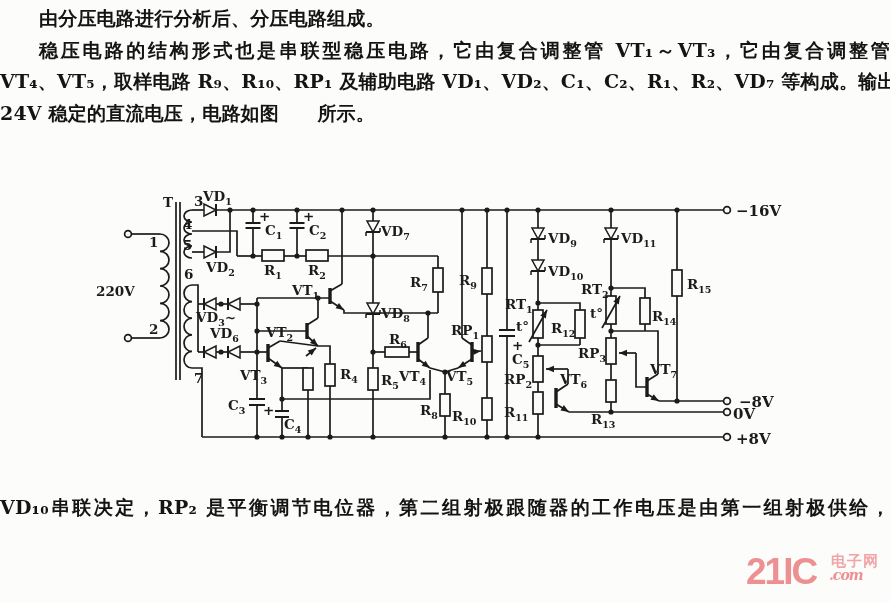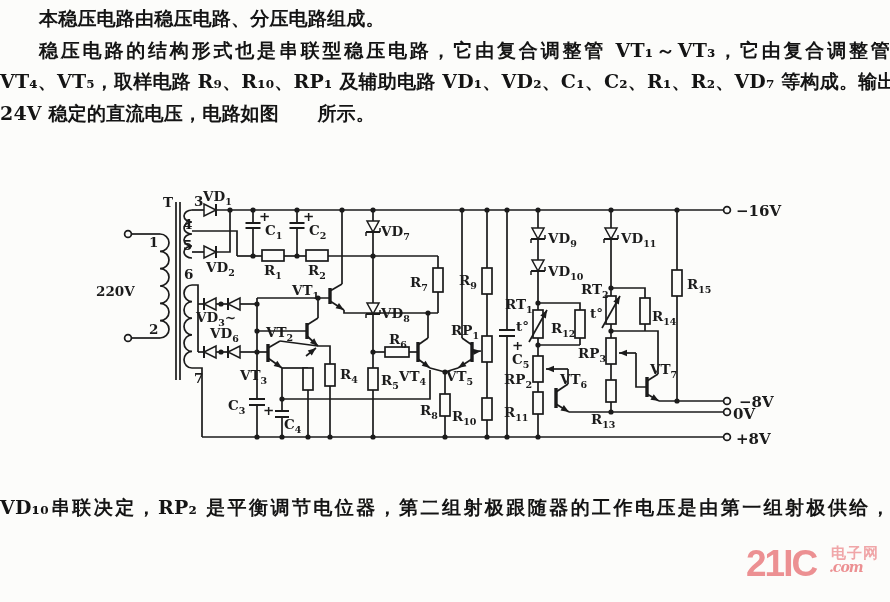--- a/index.html
+++ b/index.html
@@ -5,33 +5,33 @@
   html,body{margin:0;padding:0;}
   body{width:890px;height:602px;position:relative;background:#fcfcfa;overflow:hidden;
        font-family:"DejaVu Serif",serif;}
   .textblock{position:absolute;left:0;width:890px;color:#141414;}
   .tline{height:31.5px;line-height:31.5px;font-size:19px;font-weight:700;
          white-space:nowrap;text-align:justify;text-align-last:justify;
          font-family:"DejaVu Serif",serif;letter-spacing:0.2px;}
   .tline.nofill{text-align:left;text-align-last:left;}
   .tline.indent{text-indent:39px;}
   #schem{position:absolute;left:0;top:0;width:890px;height:602px;}
-  #watermark{position:absolute;right:4px;bottom:16px;width:140px;height:42px;margin-top:12px;}
+  #watermark{position:absolute;right:4px;bottom:8px;width:140px;height:42px;margin-top:12px;}
   #wm-big{position:absolute;left:0;top:2px;font-family:"Liberation Sans",sans-serif;
           font-weight:bold;font-size:37px;letter-spacing:-2px;color:#ec9092;line-height:36px;}
   #wm-cn{position:absolute;left:85px;top:0px;font-family:Liberation Mono, monospace;
          font-weight:bold;font-size:15px;color:#f0a6a8;letter-spacing:1px;}
   #wm-com{position:absolute;left:83px;top:15px;font-family:"DejaVu Serif",serif;
           font-style:italic;font-weight:bold;font-size:14px;color:#ec9092;letter-spacing:-1px;}
 </style>
 </head>
 <body>
 
 <div class="textblock" id="top-text" style="top:3px">
-    <div class="tline indent nofill">本稳压电路由稳压电路、分压电路组成。</div>
+    <div class="tline indent nofill">由分压电路进行分析后、分压电路组成。</div>
     <div class="tline indent">稳压电路的结构形式也是串联型稳压电路，它由复合调整管 VT₁～VT₃，它由复合调整管</div>
     <div class="tline">VT₄、VT₅，取样电路 R₉、R₁₀、RP₁ 及辅助电路 VD₁、VD₂、C₁、C₂、R₁、R₂、VD₇ 等构成。输出为</div>
     <div class="tline nofill">24V 稳定的直流电压，电路如图　　所示。</div>
   </div>
 
 <svg id="schem" viewBox="0 0 890 602">
   <g id="g-wires">
       <polyline points="132,234 160,234" fill="none" stroke="#1b1b1b" stroke-width="1.7"></polyline>
       <polyline points="132,338 160,338" fill="none" stroke="#1b1b1b" stroke-width="1.7"></polyline>
       <polyline points="176,202 176,380" fill="none" stroke="#1b1b1b" stroke-width="1.7"></polyline>

